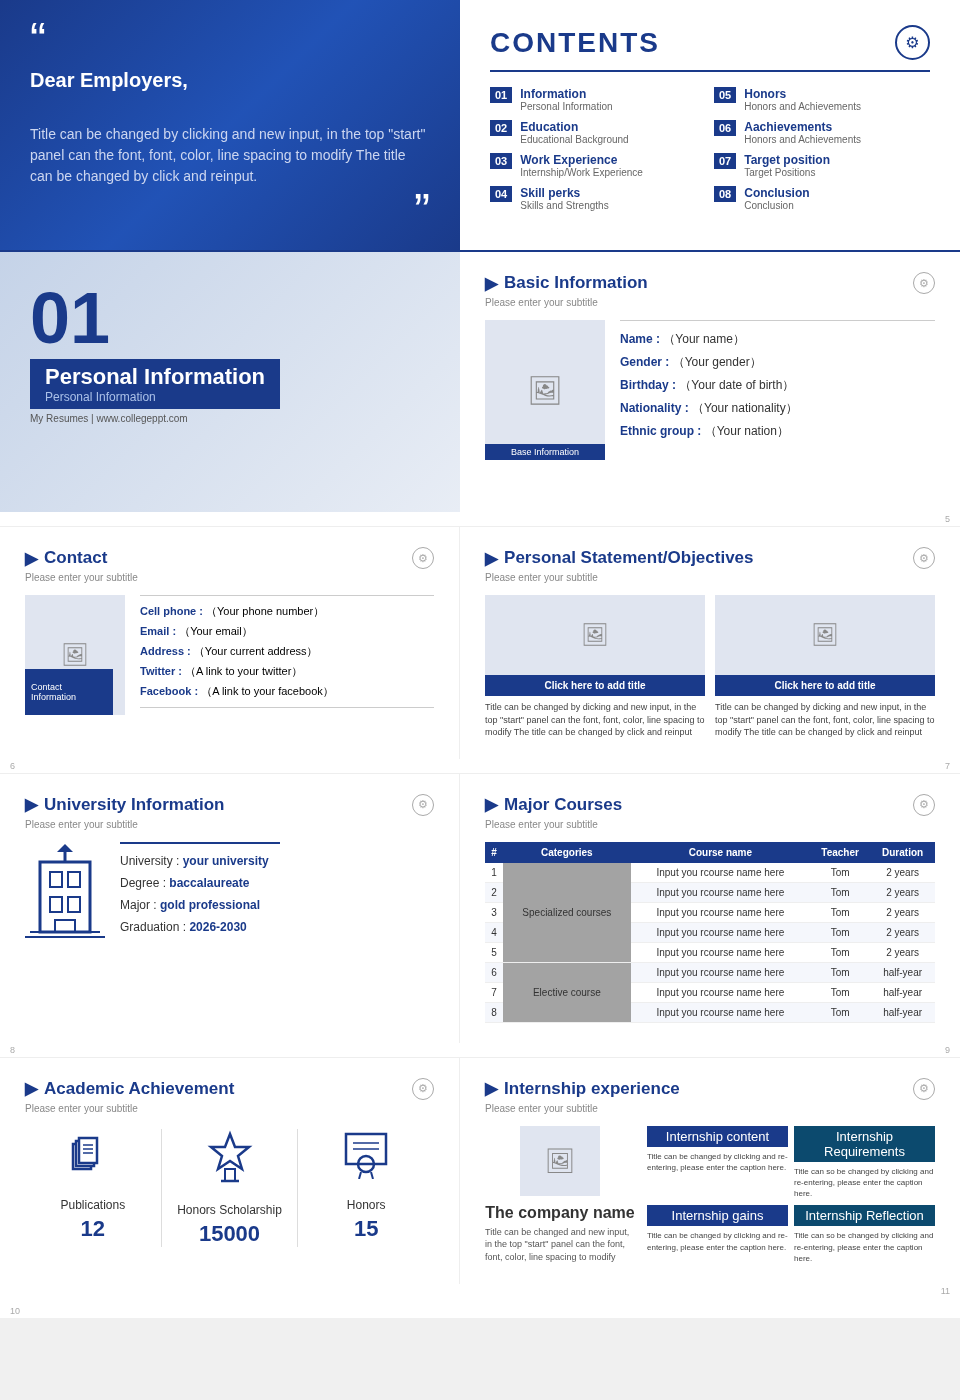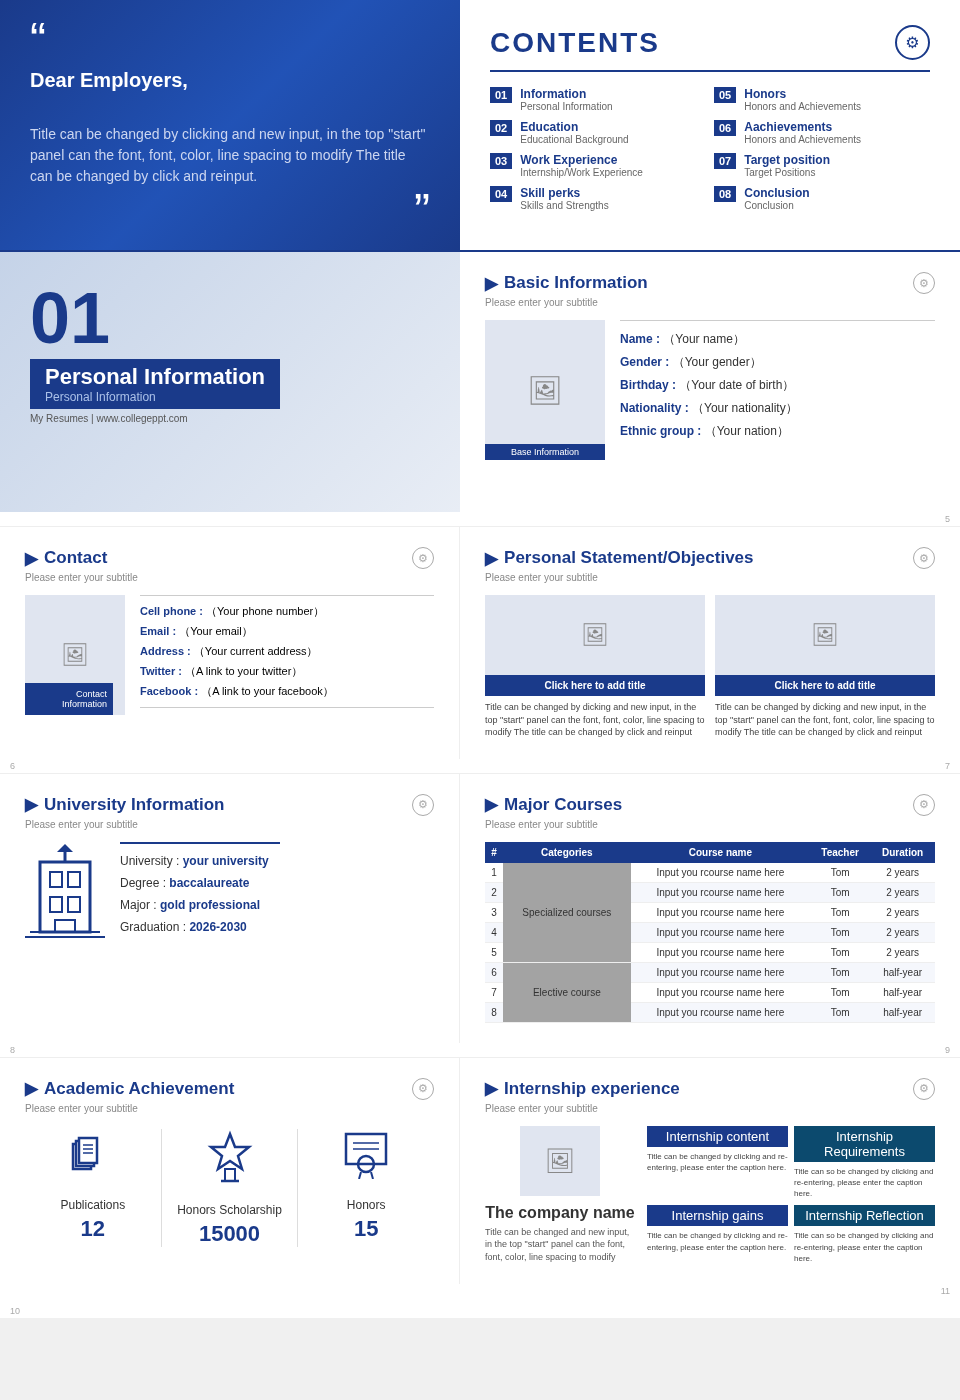--- a/index.html
+++ b/index.html
@@ -60,21 +60,21 @@
     
     
     .section-row { display: flex; }
     .half-section { width: 480px; padding: 20px 25px; background: white; border-top: 1px solid #eee; }
     .half-section-left { border-right: 1px solid #eee; width: 460px; }
     .half-section-right { width: 500px; }
     
     
     .contact-inner { display: flex; gap: 15px; margin-top: 10px; }
     .contact-photo { width: 100px; height: 120px; background: #e0e5f0; display: flex; flex-direction: column; align-items: center; justify-content: center; position: relative; }
-    .contact-photo-label { background: #1a3a8a; color: white; font-size: 9px; padding: 6px 6px; position: absolute; bottom: 0; left: 0; right: 12px; text-align: right; }
+    .contact-photo-label { background: #1a3a8a; color: white; font-size: 9px; padding: 13px 6px; position: absolute; bottom: 0; left: 0; right: 12px; text-align: left; }
     .contact-fields { flex: 1; }
     .contact-field { margin-bottom: 5px; font-size: 11px; }
     .contact-field span.label { color: #1a3a8a; font-weight: bold; }
     
     
     .ps-inner { display: flex; gap: 10px; margin-top: 10px; }
     .ps-card { flex: 1; display: flex; flex-direction: column; }
     .ps-photo { background: #e0e5f0; height: 80px; display: flex; align-items: center; justify-content: center; font-size: 22px; color: #888; }
     .ps-card-label { background: #1a3a8a; color: white; font-size: 10px; padding: 5px; text-align: center; font-weight: bold; }
     .ps-card-body { font-size: 9px; color: #444; line-height: 1.4; margin-top: 5px; }

